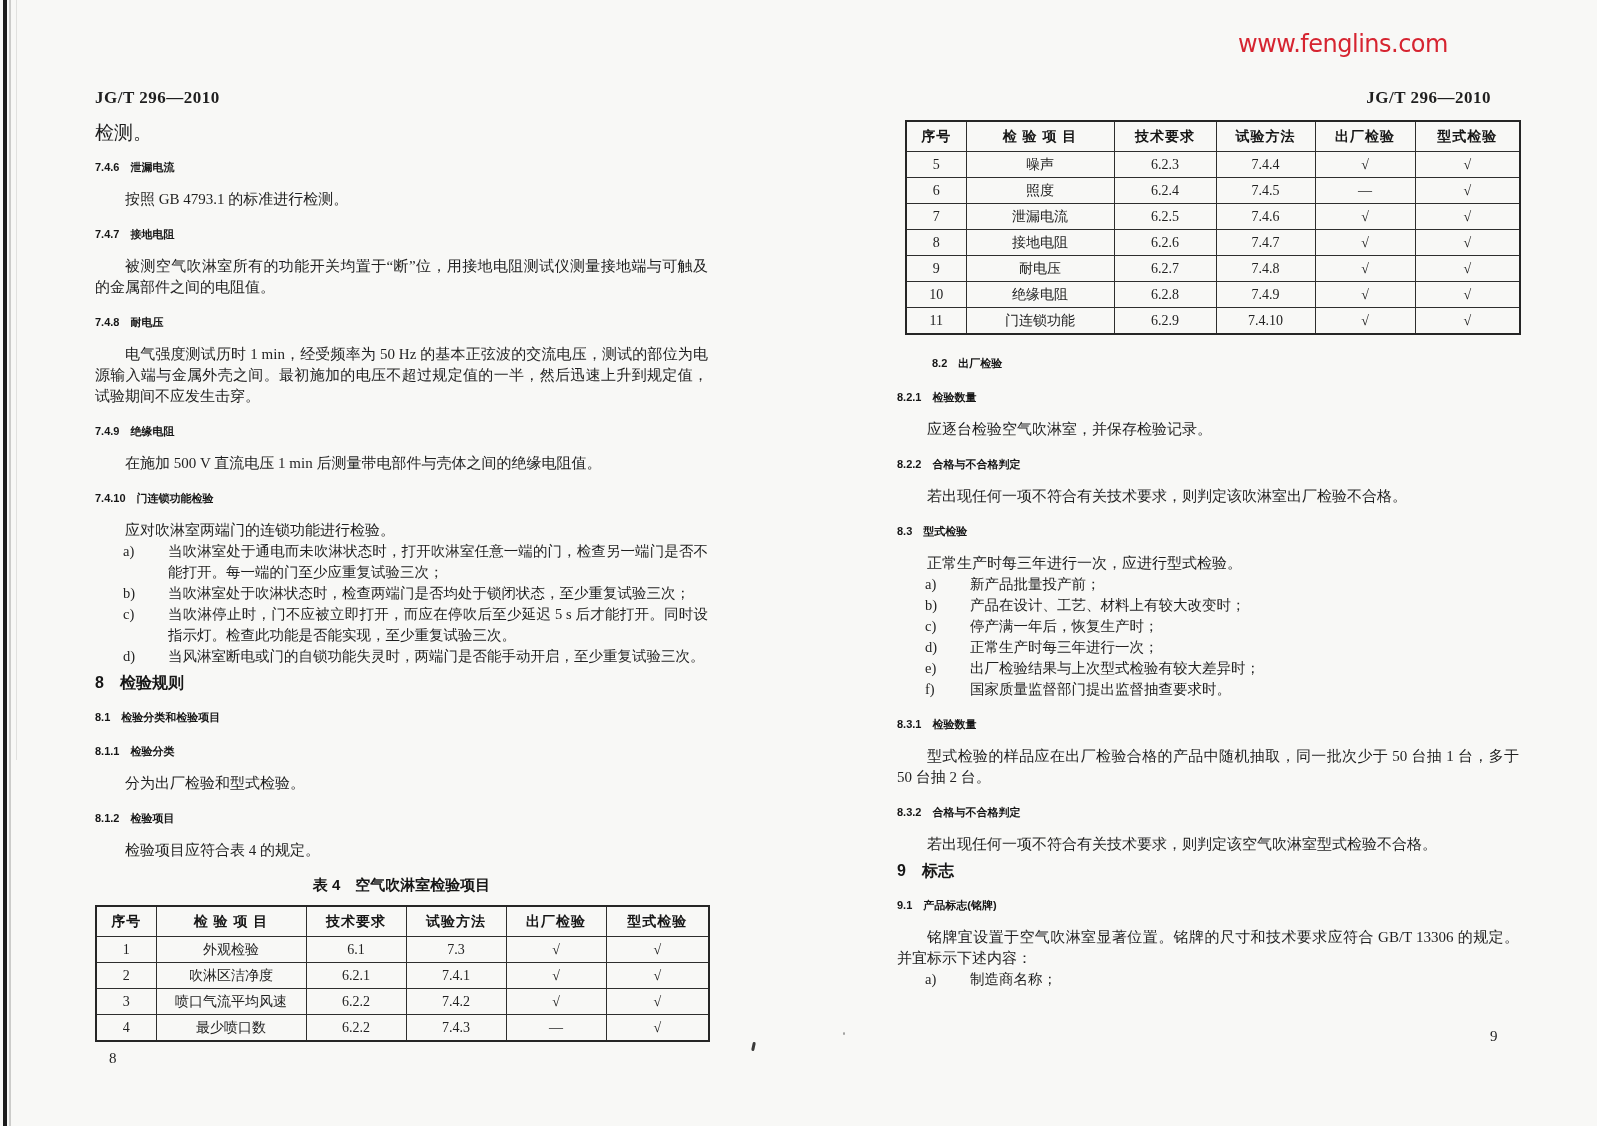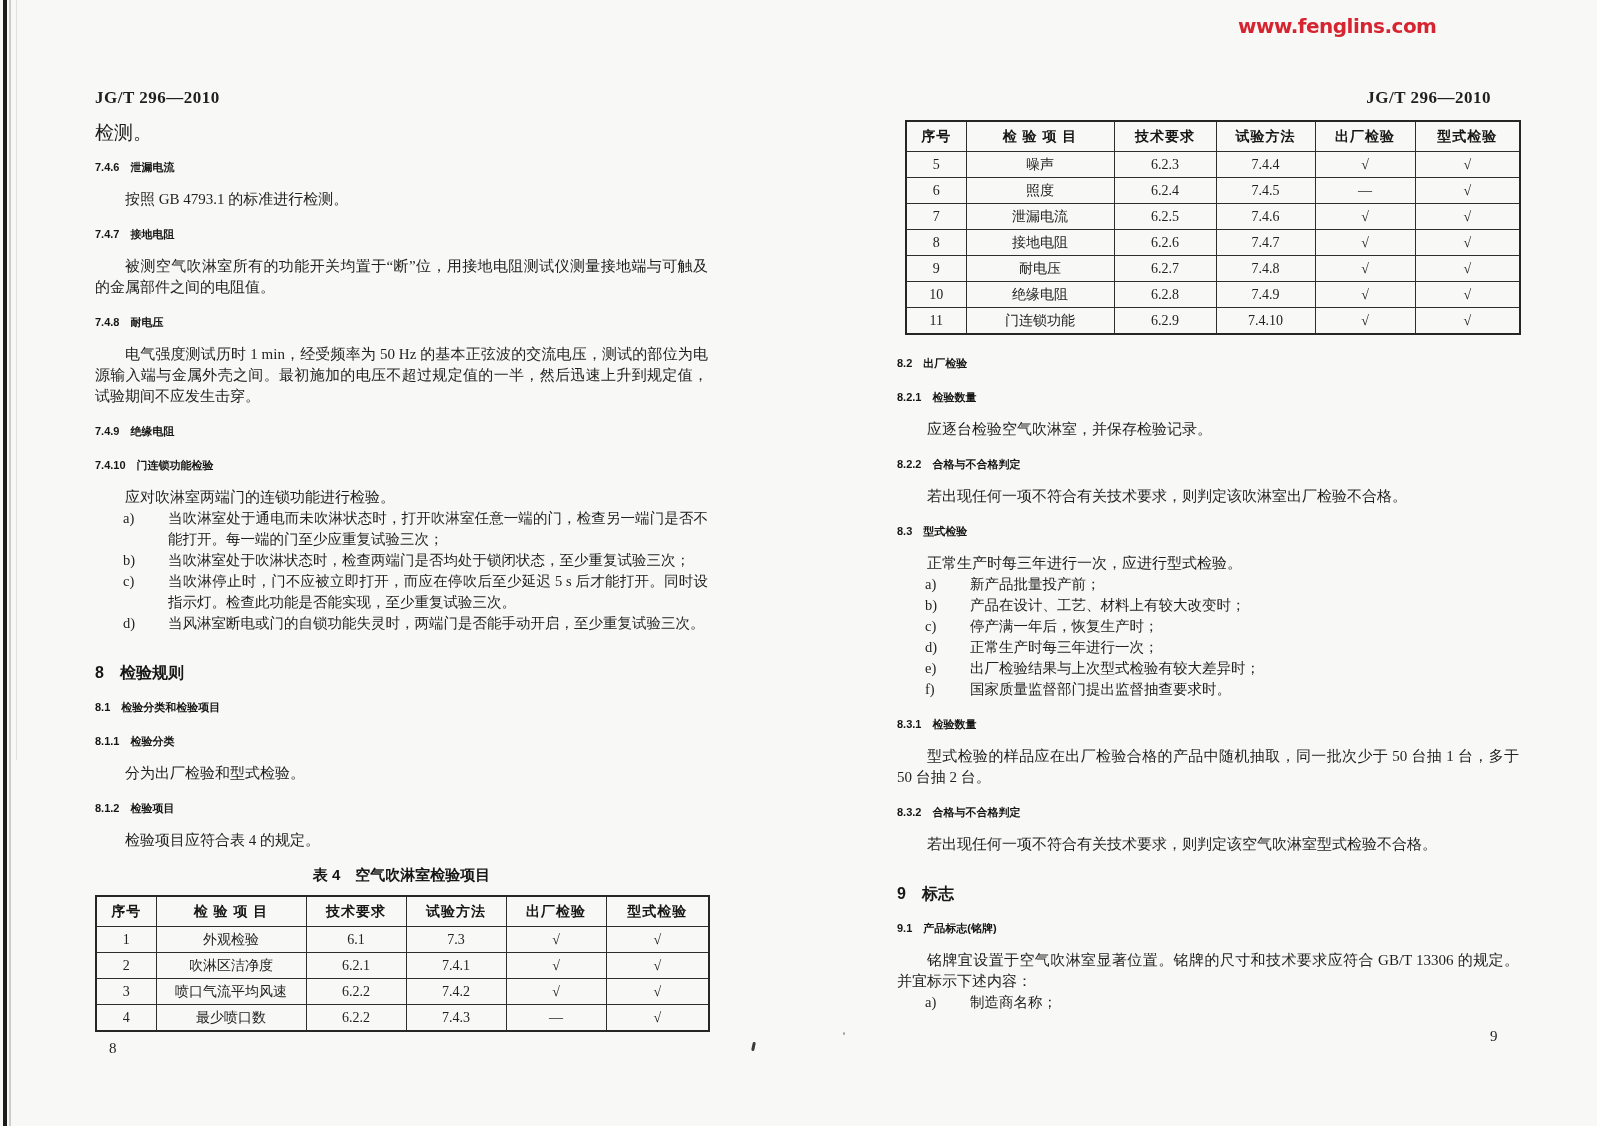--- a/index.html
+++ b/index.html
@@ -13,44 +13,44 @@
   }
   
   .scan-edge { position:absolute; left:3px; top:0; width:4px; height:1126px; background:#1b1b1b; }
   .scan-streak { position:absolute; left:9px; top:0; width:2px; height:1126px; background:rgba(90,90,90,.28); }
   .scan-streak2 { position:absolute; left:16px; top:0; width:1px; height:760px; background:rgba(120,120,120,.18); }
   .speck-1 { position:absolute; left:752px; top:1042px; width:3px; height:9px; background:#3a3a3a; transform:rotate(12deg); border-radius:2px; }
   .speck-2 { position:absolute; left:843px; top:1032px; width:2px; height:3px; background:rgba(70,70,70,.5); border-radius:50%; }
 
   
   .watermark {
-    position:absolute; left:1238px; top:14px;
+    position:absolute; left:1238px; top:30px;
     font-family:"DejaVu Sans", sans-serif;
-    font-weight:bold; font-size:20px; letter-spacing:-0.5px;
+    font-weight:normal; font-size:24px; letter-spacing:-0.5px;
   }
 
   
   .page { position:absolute; top:88px; }
   .page-left  { left:95px;  width:613px; }
   .page-right { left:897px; width:622px; }
 
   .doc-header {
     font-weight:bold; font-size:17px; line-height:20px; letter-spacing:.5px;
     font-family:"Liberation Serif", serif;
   }
   .page-right .doc-header { text-align:right; padding-right:28px; }
 
   .lead { margin:14px 0 0 0; font-size:19px; line-height:21px; }
 
   .h2, .h3 {
     font-family:"Liberation Sans", sans-serif;
     font-weight:700; font-size:11px; line-height:20px;
     margin:14px 0 0 0; color:#161616;
   }
-  .h2 { margin-top:29px; font-size:16px; }
+  .h2 { margin-top:6px; font-size:16px; }
 
   .p {
     margin:12px 0 0 0; font-size:15px; line-height:21px;
     text-indent:2em; text-align:justify;
   }
   .li {
     position:relative; margin:0; padding-left:73px;
     font-size:14.5px; line-height:21px; text-align:justify;
   }
   .li .m { position:absolute; left:28px; }
@@ -101,20 +101,21 @@
   <div class="h3">7.4.6　泄漏电流</div>
   <div class="p">按照 GB 4793.1 的标准进行检测。</div>
 
   <div class="h3">7.4.7　接地电阻</div>
   <div class="p">被测空气吹淋室所有的功能开关均置于“断”位，用接地电阻测试仪测量接地端与可触及的金属部件之间的电阻值。</div>
 
   <div class="h3">7.4.8　耐电压</div>
   <div class="p">电气强度测试历时 1 min，经受频率为 50 Hz 的基本正弦波的交流电压，测试的部位为电源输入端与金属外壳之间。最初施加的电压不超过规定值的一半，然后迅速上升到规定值，试验期间不应发生击穿。</div>
 
   <div class="h3">7.4.9　绝缘电阻</div>
+  <div class="p">在施加 500 V 直流电压 1 min 后测量带电部件与壳体之间的绝缘电阻值。</div>
 
   <div class="h3">7.4.10　门连锁功能检验</div>
   <div class="p">应对吹淋室两端门的连锁功能进行检验。</div>
   <div class="li">
     <span class="m">a)</span>
     <span>当吹淋室处于通电而未吹淋状态时，打开吹淋室任意一端的门，检查另一端门是否不能打开。每一端的门至少应重复试验三次；</span>
   </div>
   <div class="li">
     <span class="m">b)</span>
     <span>当吹淋室处于吹淋状态时，检查两端门是否均处于锁闭状态，至少重复试验三次；</span>
@@ -267,21 +268,21 @@
       <td>11</td>
       <td>门连锁功能</td>
       <td>6.2.9</td>
       <td>7.4.10</td>
       <td class="mark">√</td>
       <td class="mark">√</td>
     </tr>
   </tbody>
     </table>
 
-  <div class="h3" style="margin-top:18px;">8.2　出厂检验</div>
+  <div class="h3" style="margin-top:18px;margin-left:35px;">8.2　出厂检验</div>
   <div class="h3">8.2.1　检验数量</div>
   <div class="p">应逐台检验空气吹淋室，并保存检验记录。</div>
   <div class="h3">8.2.2　合格与不合格判定</div>
   <div class="p">若出现任何一项不符合有关技术要求，则判定该吹淋室出厂检验不合格。</div>
 
   <div class="h3">8.3　型式检验</div>
   <div class="p">正常生产时每三年进行一次，应进行型式检验。</div>
   <div class="li">
     <span class="m">a)</span>
     <span>新产品批量投产前；</span>

